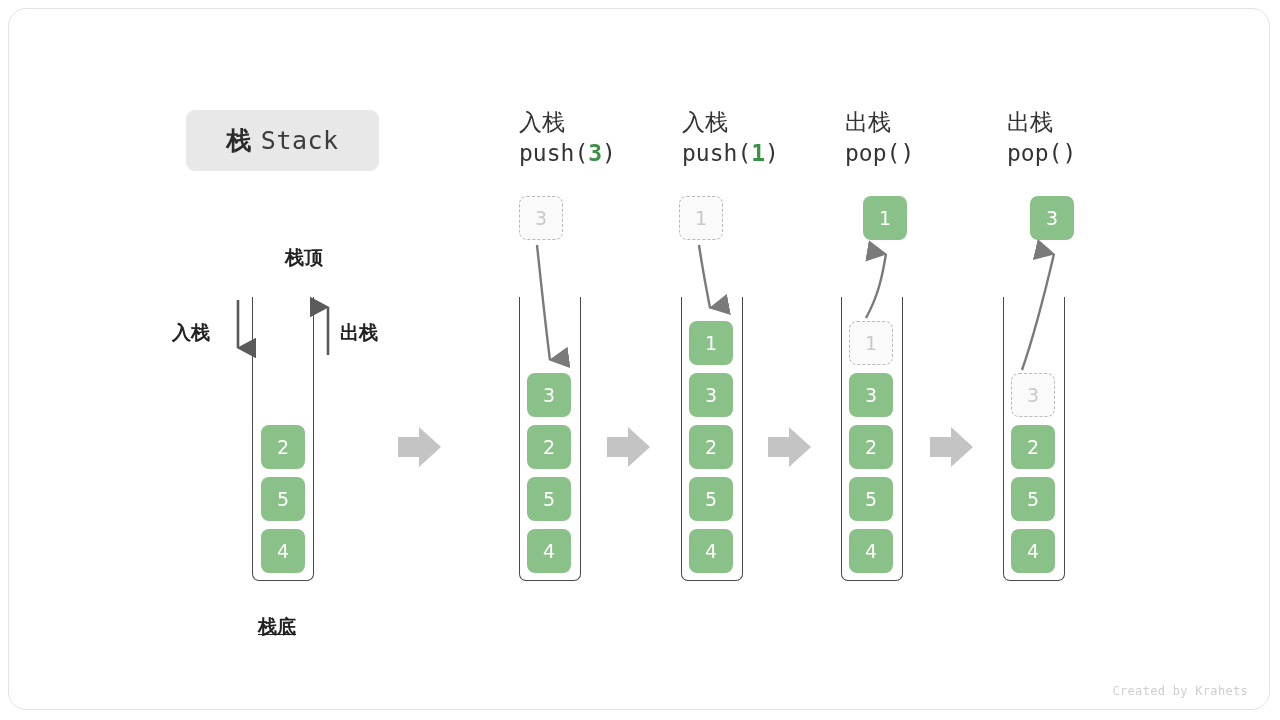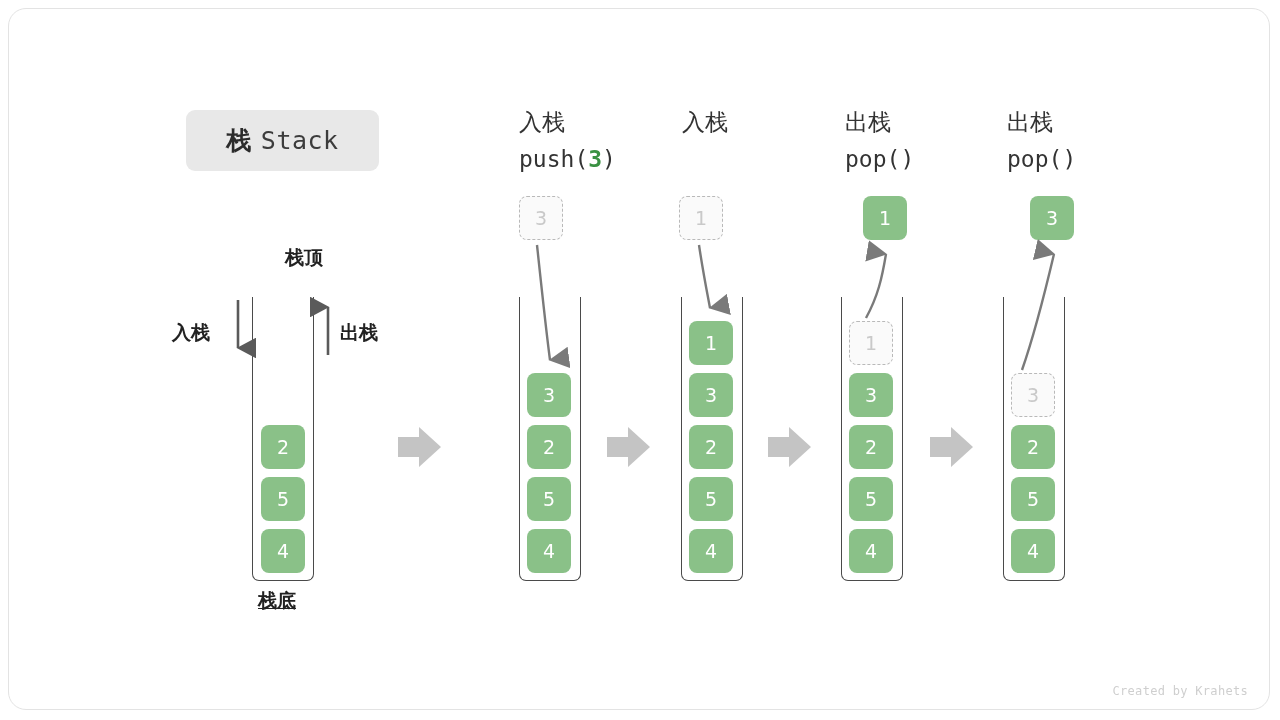--- a/index.html
+++ b/index.html
@@ -82,21 +82,20 @@
     font-size: 23px;
     color: #333333;
     line-height: 30px;
     white-space: nowrap;
   }
   .col-head .ch-code {
     font-family: "DejaVu Sans Mono", "Liberation Mono", monospace;
     font-size: 23px;
     color: #333333;
     line-height: 32px;
-    margin-top: 6px;
     white-space: nowrap;
   }
   .ch-code .arg {
     color: #3a9142;
     font-weight: bold;
   }
 
   
   .stack-box {
     position: absolute;
@@ -161,31 +160,32 @@
 <div id="canvas">
 
   <div class="card-frame"></div>
 
   <div class="title-badge">
     <span class="t-cn">栈</span>
     <span class="t-en">Stack</span>
   </div>
 
   <div class="lbl-bold-cn" style="left:258px; top:245px;margin-left:27px;">栈顶</div>
-  <div class="lbl-bold-cn" style="left:258px; top:588px;text-decoration:underline;">栈底</div>
+  <div class="lbl-bold-cn" style="left:258px; top:614px;text-decoration:underline;">栈底</div>
   <div class="lbl-bold-cn" style="left:172px; top:320px;">入栈</div>
   <div class="lbl-bold-cn" style="left:340px; top:320px;">出栈</div>
 
   <div class="col-head" style="left:519px; top:107px;">
     <div class="ch-cn">入栈</div>
     <div class="ch-code"><span>push(</span><span class="arg">3</span><span>)</span></div>
   </div>
 
   <div class="col-head" style="left:682px; top:107px;">
     <div class="ch-cn">入栈</div>
+    <div class="ch-code"><span>push(</span><span class="arg">1</span><span>)</span></div>
   </div>
 
   <div class="col-head" style="left:845px; top:107px;">
     <div class="ch-cn">出栈</div>
     <div class="ch-code"><span>pop(</span><span class="arg"></span><span>)</span></div>
   </div>
 
   <div class="col-head" style="left:1007px; top:107px;">
     <div class="ch-cn">出栈</div>
     <div class="ch-code"><span>pop(</span><span class="arg"></span><span>)</span></div>

